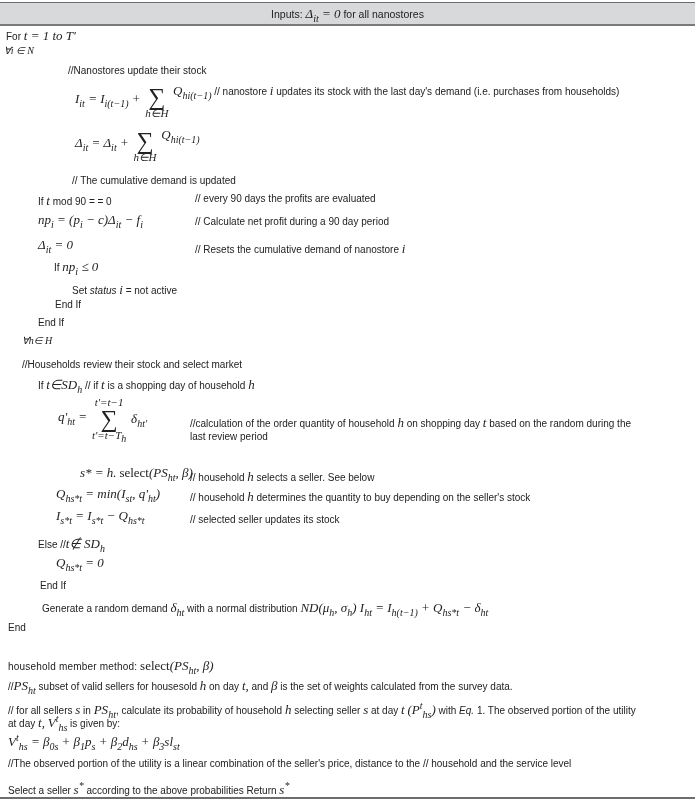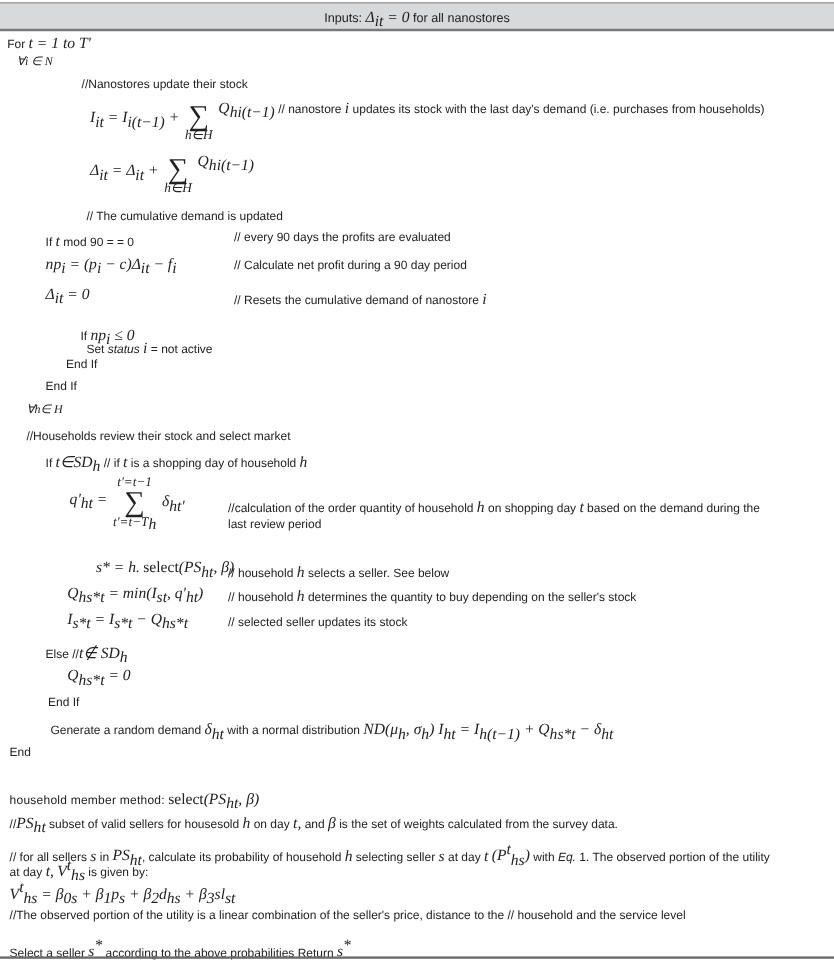--- a/index.html
+++ b/index.html
@@ -5,42 +5,42 @@
   html, body { margin:0; padding:0; background:#ffffff; }
   body { width:695px; height:800px; position:relative; overflow:hidden; color:#1a1a1a;
          font-family:"Liberation Sans", sans-serif; font-size:10px; }
   .topline { position:absolute; left:0; top:2px; width:695px; height:1px; background:#6d6d6d; }
   .header { position:absolute; left:0; top:3px; width:695px; height:21px; background:#d8d9da;
             border-bottom:2px solid #7a7a7a; text-align:center; line-height:21px; font-size:10.5px; color:#222; }
   .m { font-family:"Liberation Serif", serif; font-style:italic; font-size:13px; }
   .mr { font-family:"Liberation Serif", serif; font-size:13px; }
   .line { position:absolute; white-space:nowrap; font-size:10px; color:#222; }
   .cmt { position:absolute; white-space:nowrap; font-size:10px; color:#222; }
-  sub, sup { font-size:13px; }
+  sub, sup { font-size:10px; }
   .sum { display:inline-block; position:relative; text-align:center; vertical-align:middle; margin:0 2px; }
   .sum .sig { font-family:"Liberation Serif", serif; font-size:24px; line-height:22px; display:block; }
   .sum .lo { font-family:"Liberation Serif", serif; font-style:italic; font-size:11px; display:block; line-height:11px; }
   .sum .hi { font-family:"Liberation Serif", serif; font-style:italic; font-size:11px; display:block; line-height:11px; }
   .bottomline { position:absolute; left:0; top:797px; width:695px; height:2px; background:#6d6d6d; }
   .bold { font-weight:bold; }
 </style>
 </head>
 <body>
 
 <div class="topline"></div>
 <div class="header">
   <span>Inputs:</span>
   <span class="m"><span>Δ</span><sub>it</sub><span class="mr"> = 0</span></span>
   <span>for all nanostores</span>
 </div>
 
 <div class="line" style="left:6px;top:28px;">
   <span>For</span> <span class="m">t = 1 to T'</span>
 </div>
-<div class="line m" style="left:14px;top:45px;">∀i ∈ N</div>
+<div class="line m" style="left:4px;top:45px;">∀i ∈ N</div>
 <div class="line" style="left:22px;top:65px;margin-left:46px;">//Nanostores update their stock</div>
 
 <div class="line" style="left:75px;top:86px;">
   <span class="m"><span>I</span><sub>it</sub> <span>= I</span><sub>i(t−1)</sub> <span class="mr">+</span></span>
   <span class="sum" style="vertical-align:-14px;"><span class="sig">∑</span><span class="lo">h∈H</span></span>
   <span class="m" style="position:relative;top:-8px;"><span>Q</span><sub>hi(t−1)</sub></span>
   <span style="position:relative;top:-8px;"><span>// nanostore</span> <span class="m">i</span> <span>updates its stock with the last day's demand (i.e. purchases from households)</span></span>
 </div>
 
 <div class="line" style="left:75px;top:130px;">
@@ -60,21 +60,21 @@
 </div>
 <div class="cmt" style="left:195px;top:216px;">// Calculate net profit during a 90 day period</div>
 
 <div class="line" style="left:38px;top:237px;">
   <span class="m"><span>Δ</span><sub>it</sub><span class="mr"> = 0</span></span>
 </div>
 <div class="cmt" style="left:195px;top:241px;">
   <span>// Resets the cumulative demand of nanostore</span> <span class="m">i</span>
 </div>
 
-<div class="line" style="left:67px;top:259px;margin-top:12px;">
+<div class="line" style="left:54px;top:259px;">
   <span>If</span> <span class="m"><span>np</span><sub>i</sub><span class="mr"> ≤ 0</span></span>
 </div>
 <div class="line" style="left:72px;top:282px;">
   <span>Set</span> <i>status</i> <span class="m">i</span> <span>= not active</span>
 </div>
 <div class="line" style="left:55px;top:299px;">End If</div>
 <div class="line" style="left:38px;top:317px;">End If</div>
 
 <div class="line m" style="left:22px;top:335px;">∀h∈ H</div>
 <div class="line" style="left:22px;top:359px;">//Households review their stock and select market</div>
@@ -82,21 +82,21 @@
 <div class="line" style="left:38px;top:377px;">
   <span>If</span> <span class="m"><span>t∈SD</span><sub>h</sub></span> <span>// if</span> <span class="m">t</span> <span>is a shopping day of household</span> <span class="m">h</span>
 </div>
 
 <div class="line" style="left:58px;top:397px;">
   <span class="m" style="position:relative;top:-2px;"><span>q'</span><sub>ht</sub> <span class="mr">=</span></span>
   <span class="sum" style="vertical-align:middle;"><span class="hi">t'=t−1</span><span class="sig">∑</span><span class="lo"><span>t'=t−T</span><sub>h</sub></span></span>
   <span class="m"><span>δ</span><sub>ht'</sub></span>
 </div>
 <div class="cmt" style="left:190px;top:416px;white-space:normal;width:490px;line-height:13px;">
-  <span>//calculation of the order quantity of household</span> <span class="m">h</span> <span>on shopping day</span> <span class="m">t</span> <span>based on the demand during the</span><br><span>last review period</span>
+  <span>//calculation of the order quantity of household</span> <span class="m">h</span> <span>on shopping day</span> <span class="m">t</span> <span>based on the random during the</span><br><span>last review period</span>
 </div>
 
 <div class="line" style="left:56px;top:465px;margin-left:24px;">
   <span class="m">s* = h.</span> <span class="mr">select</span><span class="m"><span>(PS</span><sub>ht</sub><span>, β)</span></span>
 </div>
 <div class="cmt" style="left:190px;top:469px;">
   <span>// household</span> <span class="m">h</span> <span>selects a seller. See below</span>
 </div>
 
 <div class="line" style="left:56px;top:486px;">

